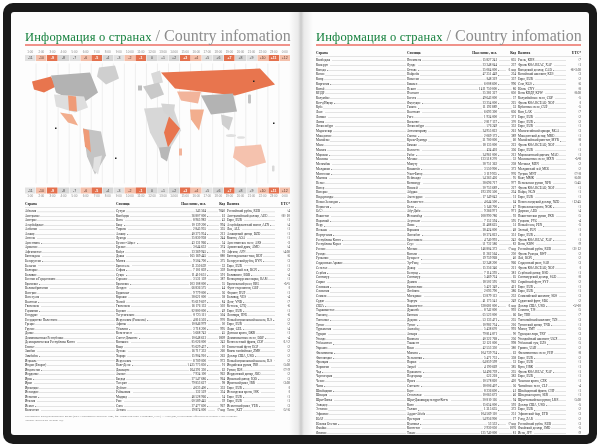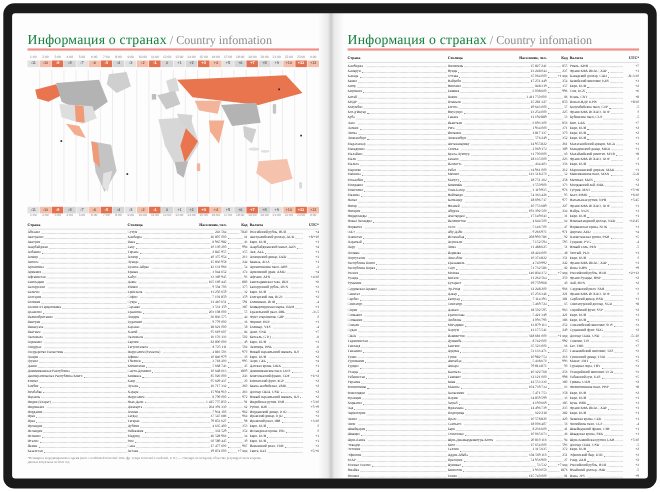--- a/index.html
+++ b/index.html
@@ -9,21 +9,21 @@
   .gutter{position:absolute;left:278px;top:0;width:24px;height:100%;
     background:linear-gradient(to right,rgba(0,0,0,0) 0%,rgba(0,0,0,0.08) 38%,rgba(0,0,0,0.20) 50%,rgba(0,0,0,0.08) 62%,rgba(0,0,0,0) 100%);}
   .page{position:absolute;top:0;height:100%;}
   .page-left{left:0;width:289px;}
   .page-right{left:289px;width:289px;}
   .content{position:absolute;top:15px;bottom:8px;}
   .page-left .content{left:14px;width:265px;}
   .page-right .content{left:16px;width:265px;}
   .title-row{white-space:nowrap;height:14px;}
   .title-ru{font-weight:normal;font-size:12.5px;color:#15803d;letter-spacing:0.2px;}
-  .title-en{font-size:11px;color:#8d8d8d;text-align:right;}
+  .title-en{font-size:16px;color:#8d8d8d;text-align:right;}
   .rule{height:2px;background:#f0928a;margin-top:3px;}
   .scale2{width:530px;transform:scale(0.5);transform-origin:0 0;margin-top:4px;}
   
   .tz{display:grid;grid-template-columns:repeat(24,1fr);gap:1px;width:530px;}
   .tz-times span{display:block;font-size:6px;line-height:9px;height:9px;color:#8a8a8a;text-align:center;
     font-family:"Liberation Sans",sans-serif;overflow:hidden;}
   .tz-off span{display:block;font-size:7px;line-height:12px;height:12px;text-align:center;color:#3f3f3f;
     font-family:"Liberation Sans",sans-serif;background:#e2e2e2;}
   .tz-off span:nth-child(even){background:#d6d6d6;}
   .tz-off span.hl-strong{background:#e4714e;color:#ffffff;font-weight:bold;}

